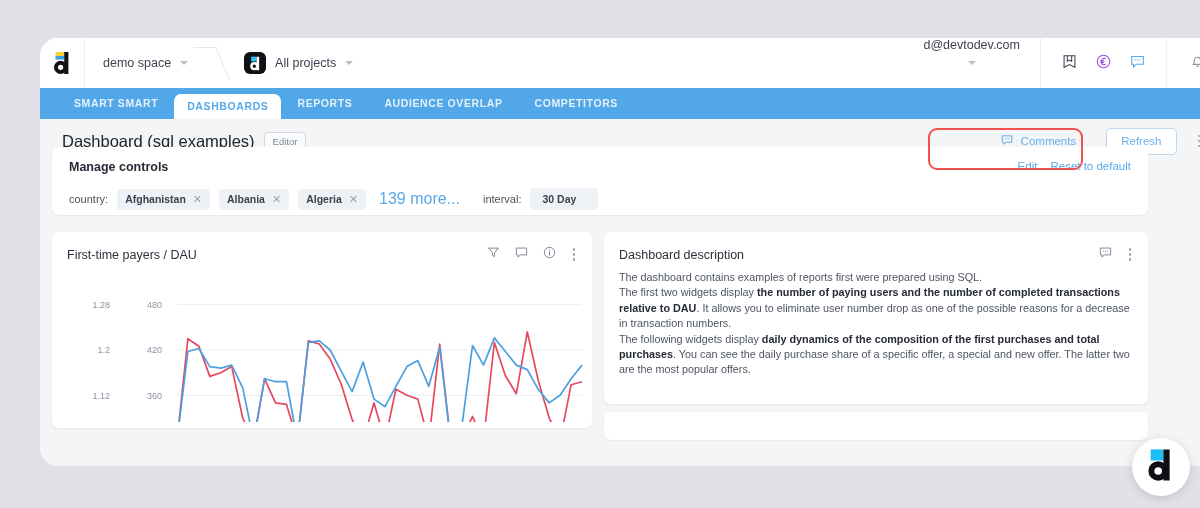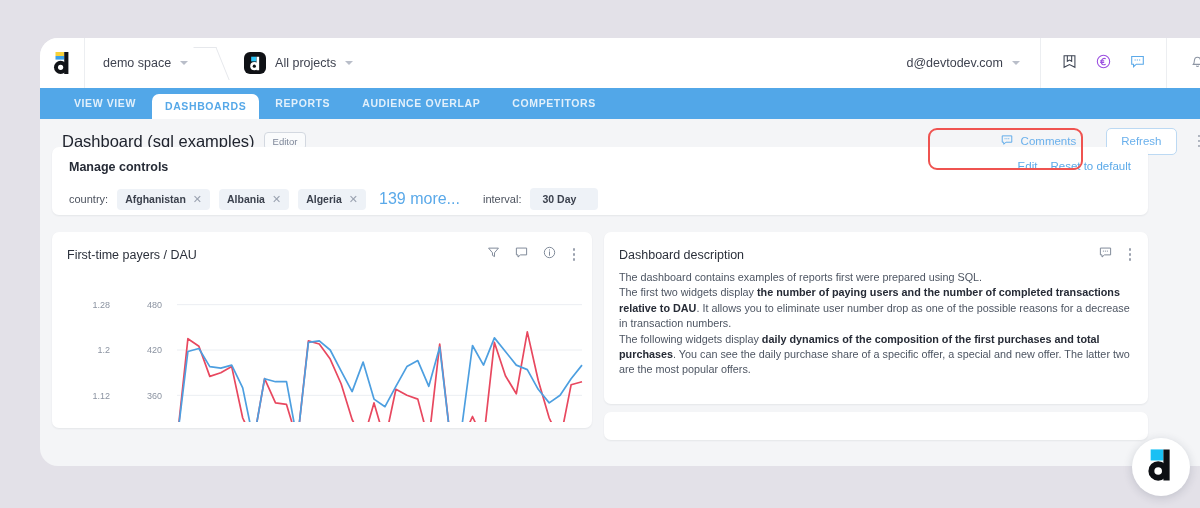--- a/index.html
+++ b/index.html
@@ -70,20 +70,21 @@
   }
   .topbar-right {
     margin-left: auto; display: flex; align-items: center; height: 50px;
   }
   .acct {
     display: flex; align-items: center; gap: 9px;
     font-size: 12.5px; color: #3f4350;
     padding: 0 20px 0 10px;
     height: 50px;
     border-right: 1px solid #eceef1;
+    flex-direction: column;
   }
   .icon-group {
     display: flex; align-items: center; gap: 17px;
     padding: 0 20px; height: 50px;
     border-right: 1px solid #eceef1;
   }
   .bell-cell { padding: 0 22px; display: flex; align-items: center; height: 50px; }
 
   
   .navbar {
@@ -293,21 +294,21 @@
             <svg width="17" height="18" viewBox="0 0 22 22" fill="none" stroke="#8d95a3" stroke-width="1.4">
               <path d="M5.6 15.4c1.1-1.3 1.2-2.1 1.3-4.3.1-2.8 1.6-5 4.1-5s4 2.2 4.1 5c.1 2.2.2 3 1.3 4.3z"></path>
               <path d="M9.4 17.2a1.8 1.8 0 0 0 3.2 0"></path>
             </svg>
           </span>
         </div>
       </div>
     </div>
 
     <div class="navbar">
-      <div class="tab">VIEW VIEW</div>
+      <div class="tab">SMART SMART</div>
       <div class="tab active">DASHBOARDS</div>
       <div class="tab">REPORTS</div>
       <div class="tab">AUDIENCE OVERLAP</div>
       <div class="tab">COMPETITORS</div>
     </div>
 
     <div class="titlerow">
       <span class="dash-title">Dashboard (sql examples)</span>
       <span class="editor-chip">Editor</span>
 

